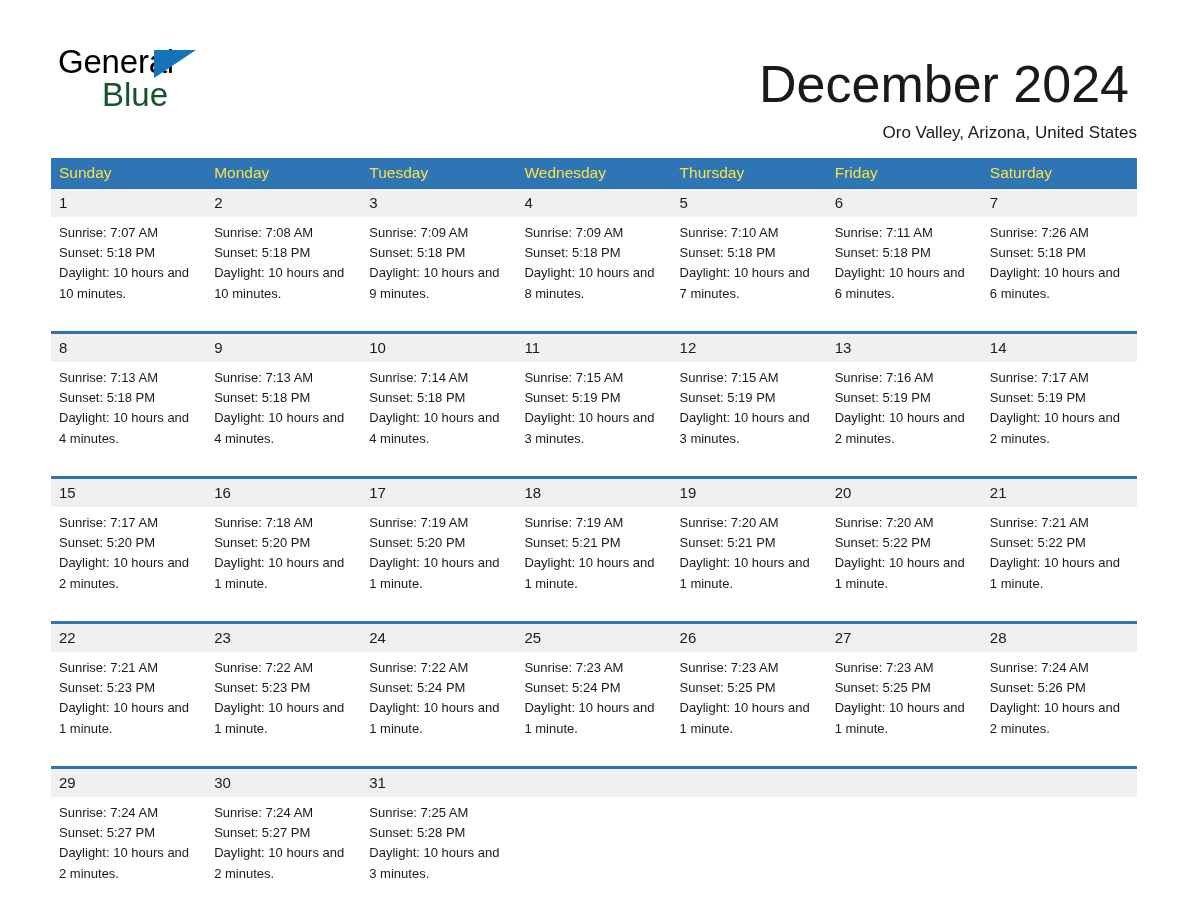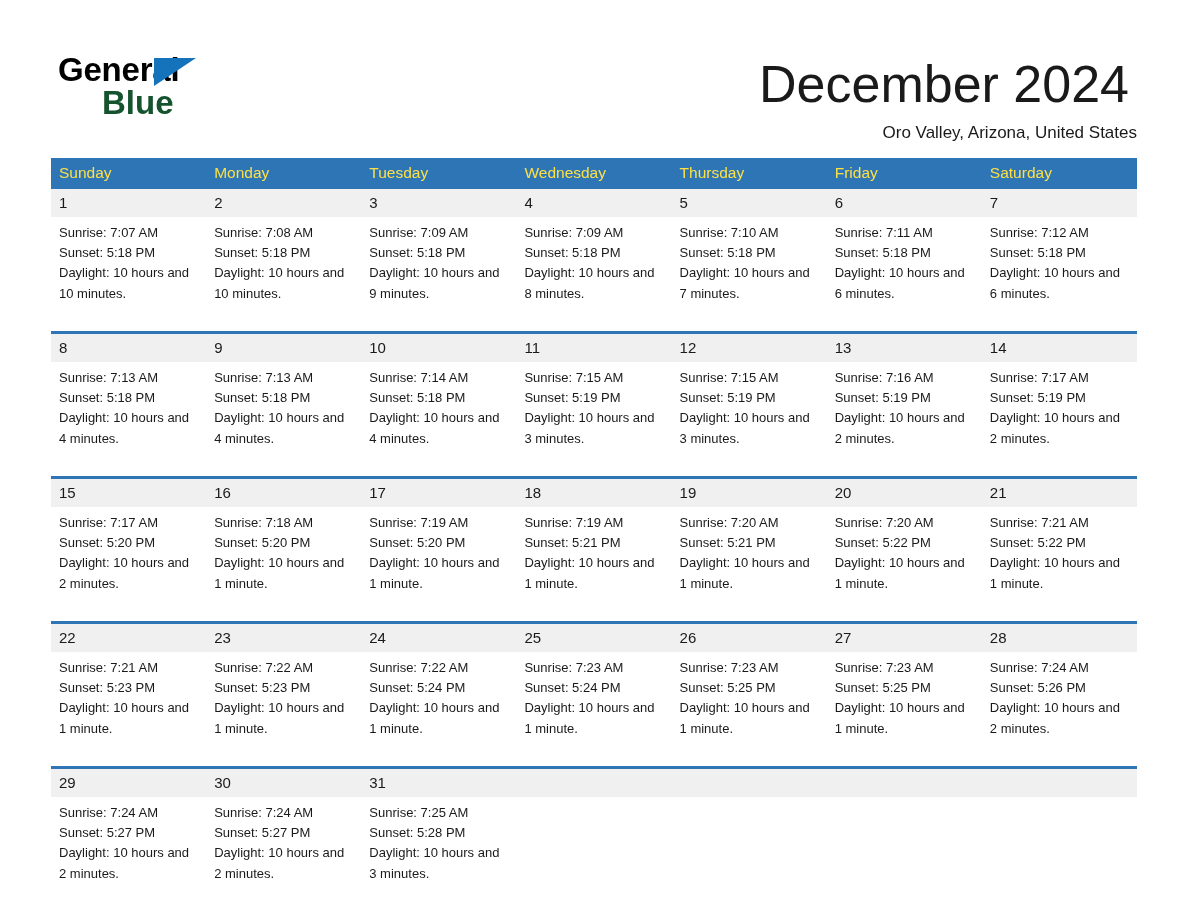--- a/index.html
+++ b/index.html
@@ -25,24 +25,23 @@
   
   .header {
     position: relative;
     height: 108px;
     padding: 0 51px;
     box-sizing: border-box;
   }
   .brand {
     position: absolute;
     left: 58px;
-    top: 52px;
+    top: 44px;
     width: 200px;
     height: 72px;
-    font-weight: bold;
   }
   .brand-line1 {
     position: relative;
     display: block;
     font-size: 33px;
     line-height: 36px;
     letter-spacing: -0.2px;
     color: #000000;
     font-family: "Liberation Sans", sans-serif;
   }
@@ -216,21 +215,21 @@
           <span class="info-line">Sunrise: 7:10 AM</span>
           <span class="info-line">Sunset: 5:18 PM</span>
           <span class="daylight-line">Daylight: 10 hours and 7 minutes.</span>
         </td>
         <td>
           <span class="info-line">Sunrise: 7:11 AM</span>
           <span class="info-line">Sunset: 5:18 PM</span>
           <span class="daylight-line">Daylight: 10 hours and 6 minutes.</span>
         </td>
         <td>
-          <span class="info-line">Sunrise: 7:12 AM</span>
+          <span class="info-line">Sunrise: 7:26 AM</span>
           <span class="info-line">Sunset: 5:18 PM</span>
           <span class="daylight-line">Daylight: 10 hours and 6 minutes.</span>
         </td>
       </tr>
 
       <tr class="datenum-row">
         <td>8</td>
         <td>9</td>
         <td>10</td>
         <td>11</td>

